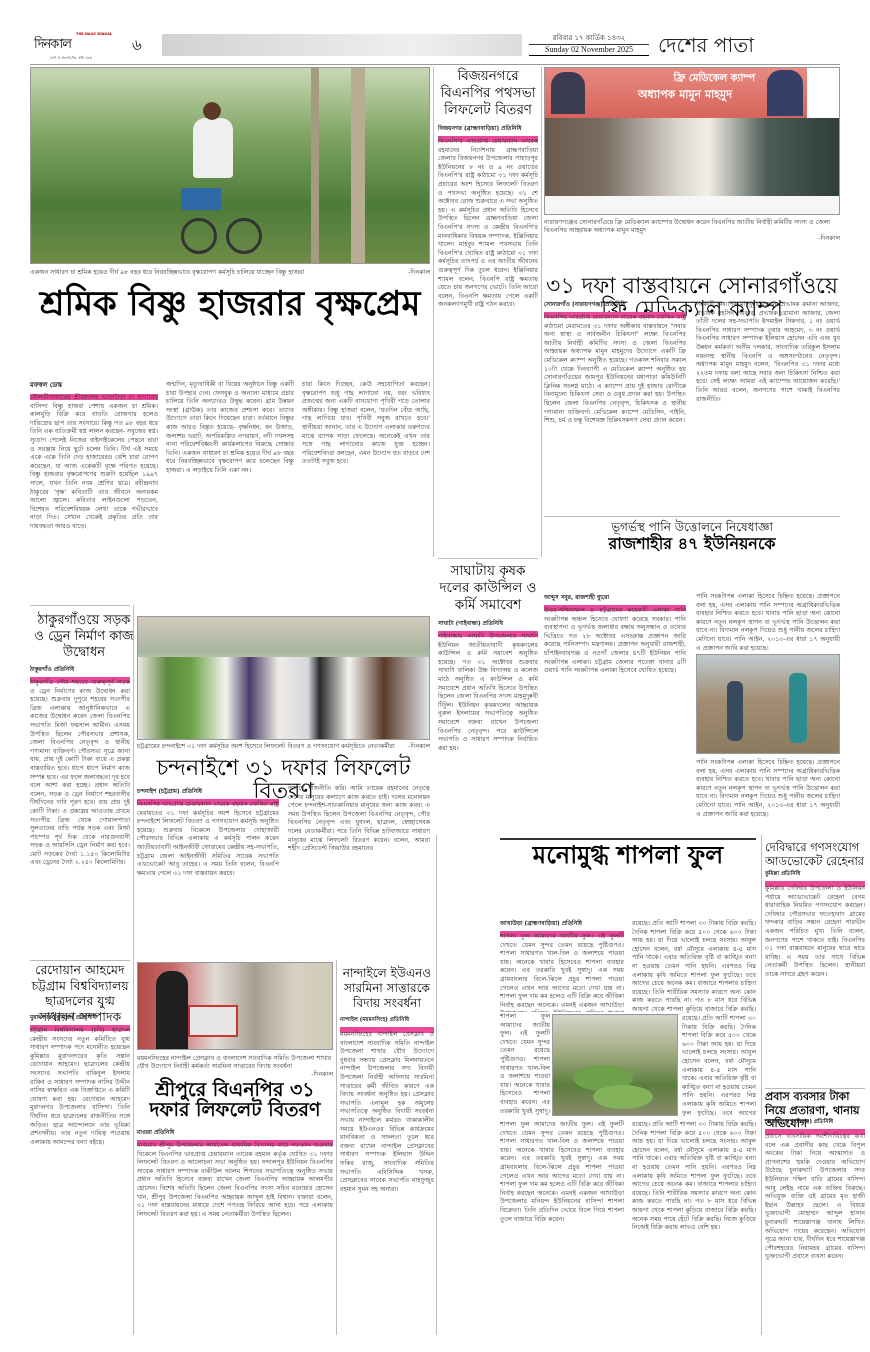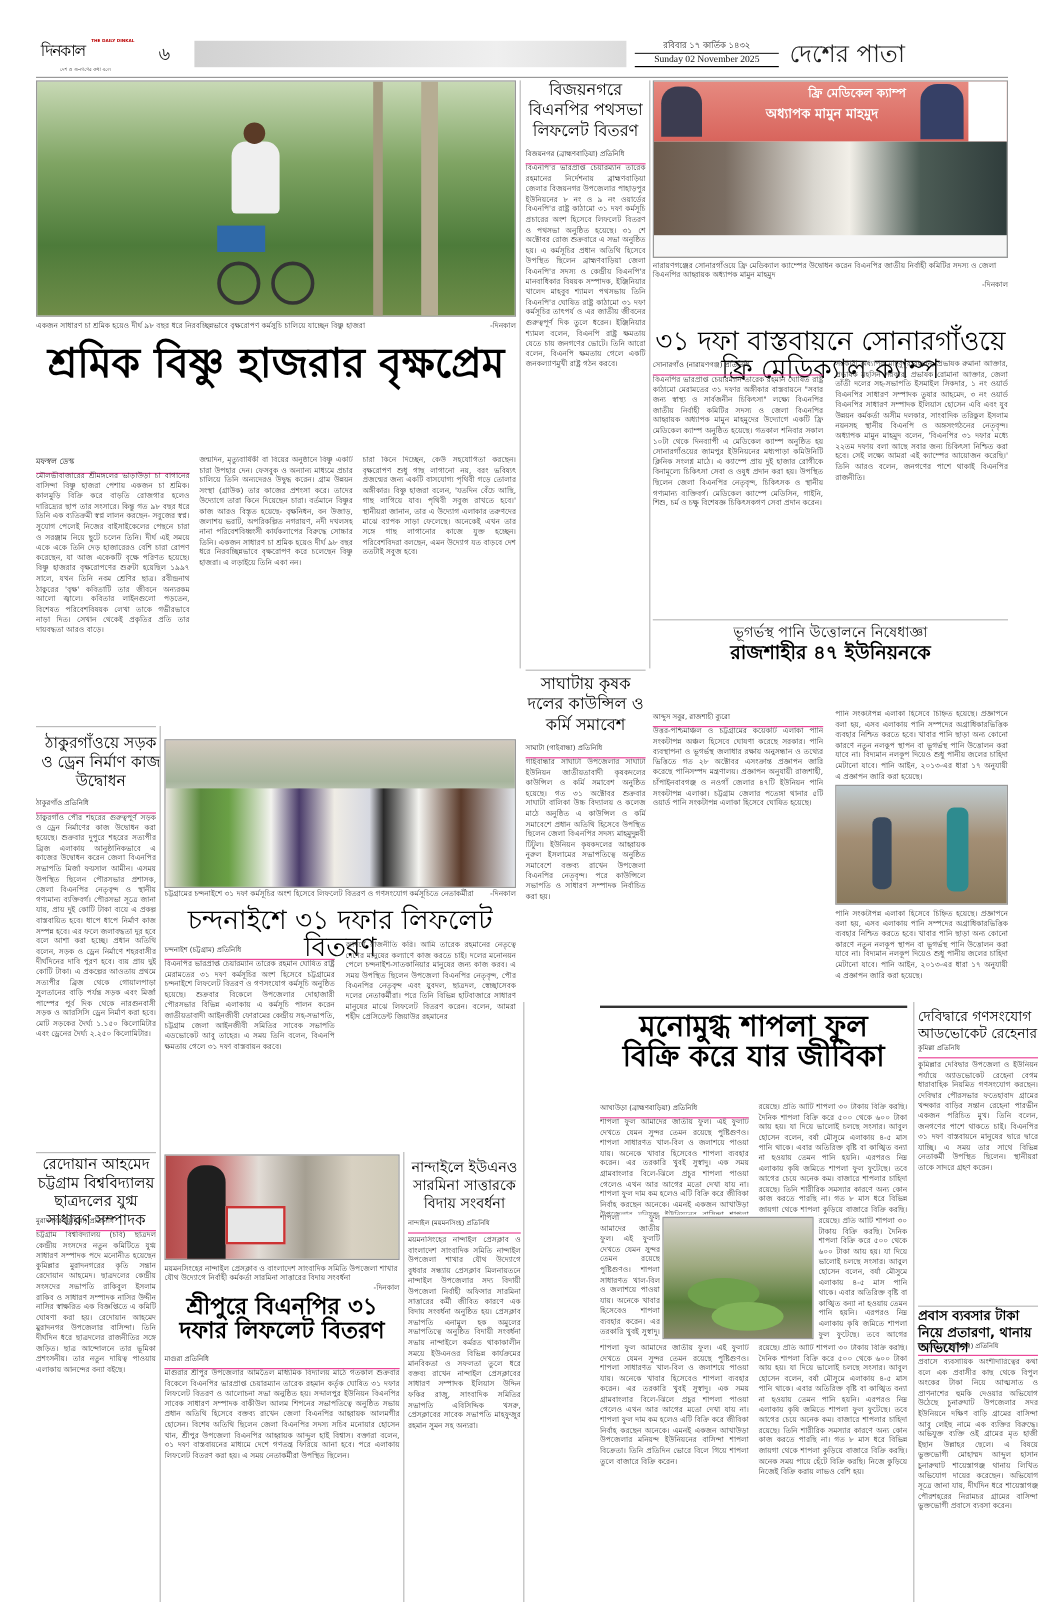--- a/index.html
+++ b/index.html
@@ -1,19 +1,19 @@
 <!DOCTYPE html>
 <html><head>
 <meta charset="utf-8">
 <style>
 *{box-sizing:border-box;margin:0;padding:0}
 body{width:870px;height:1352px;background:#fff;font-family:"DejaVu Sans",sans-serif;color:#111;position:relative;overflow:hidden}
 .abs{position:absolute}
 .body-text{font-size:6.2px;line-height:8.6px;color:#333;text-align:justify;overflow:hidden;font-family:"DejaVu Serif",serif}
-.byline{font-size:6.6px;font-weight:normal;color:#222;border-bottom:1px solid #ec4899;padding-bottom:3px;margin-bottom:3px}
+.byline{font-size:6.6px;font-weight:bold;color:#222;border-bottom:6px solid #ec4899;padding-bottom:3px;margin-bottom:3px}
 .caption{font-size:6.2px;color:#333;line-height:8px;display:flex;justify-content:space-between}
 .hl{font-weight:bold;color:#000;text-align:center;line-height:1.05}
 .photo{overflow:hidden;border:1px solid #999}
 .rule{position:absolute;background:#bbb}
 </style>
 </head>
 <body>
 
 <div class="abs" style="left:30px;top:30px;width:820px;height:32px;">
   <div class="abs" style="left:4px;top:2px;width:82px;height:30px;">
@@ -163,21 +163,20 @@
 </div>
 <div class="abs" style="left:137px;top:1127px;width:196px;">
   <div class="byline" style="font-size:5.8px;">মাগুরা প্রতিনিধি</div>
 </div>
 <div class="abs body-text" style="left:137px;top:1141px;width:196px;height:190px;">মাগুরার শ্রীপুর উপজেলার আমতৈল মাধ্যমিক বিদ্যালয় মাঠে গতকাল শুক্রবার বিকেলে বিএনপির ভারপ্রাপ্ত চেয়ারম্যান তারেক রহমান কর্তৃক ঘোষিত ৩১ দফার লিফলেট বিতরণ ও আলোচনা সভা অনুষ্ঠিত হয়। সব্দালপুর ইউনিয়ন বিএনপির সাবেক সাধারণ সম্পাদক বাকীউল আলম শিপনের সভাপতিত্বে অনুষ্ঠিত সভায় প্রধান অতিথি হিসেবে বক্তব্য রাখেন জেলা বিএনপির আহ্বায়ক আলমগীর হোসেন। বিশেষ অতিথি ছিলেন জেলা বিএনপির সদস্য সচিব মনোয়ার হোসেন খান, শ্রীপুর উপজেলা বিএনপির আহ্বায়ক আব্দুল হাই বিশ্বাস। বক্তারা বলেন, ৩১ দফা বাস্তবায়নের মাধ্যমে দেশে গণতন্ত্র ফিরিয়ে আনা হবে। পরে এলাকায় লিফলেট বিতরণ করা হয়। এ সময় নেতাকর্মীরা উপস্থিত ছিলেন।</div>
 
 <div class="rule" style="left:436px;top:835px;width:1px;height:500px;"></div>
 <div class="abs" style="left:500px;top:838px;width:256px;height:2px;background:#333;"></div>
 <div class="abs hl" style="left:500px;top:843px;width:256px;">
   <div style="font-size:24px;">মনোমুগ্ধ শাপলা ফুল</div>
-  <div style="font-size:24px;">বিক্রি করে যার জীবিকা</div>
 </div>
 <div class="abs" style="left:500px;top:918px;width:124px;">
   <div class="byline" style="font-size:5.8px;">আখাউড়া (ব্রাহ্মণবাড়িয়া) প্রতিনিধি</div>
 </div>
 <div class="abs body-text" style="left:500px;top:932px;width:124px;height:80px;">শাপলা ফুল আমাদের জাতীয় ফুল। এই ফুলটি দেখতে যেমন সুন্দর তেমন রয়েছে পুষ্টিগুণও। শাপলা সাধারণত খাল-বিল ও জলাশয়ে পাওয়া যায়। অনেকে খাবার হিসেবেও শাপলা ব্যবহার করেন। এর তরকারি খুবই সুস্বাদু। এক সময় গ্রামবাংলার বিলে-ঝিলে প্রচুর শাপলা পাওয়া গেলেও এখন আর আগের মতো দেখা যায় না। শাপলা ফুল দাম কম হলেও এটি বিক্রি করে জীবিকা নির্বাহ করছেন অনেকে। এমনই একজন আখাউড়া উপজেলার মনিয়ন্দ ইউনিয়নের বাসিন্দা শাপলা বিক্রেতা। তিনি প্রতিদিন ভোরে বিলে গিয়ে শাপলা তুলে বাজারে বিক্রি করেন।</div>
 <div class="abs body-text" style="left:500px;top:1012px;width:50px;height:104px;">শাপলা ফুল আমাদের জাতীয় ফুল। এই ফুলটি দেখতে যেমন সুন্দর তেমন রয়েছে পুষ্টিগুণও। শাপলা সাধারণত খাল-বিল ও জলাশয়ে পাওয়া যায়। অনেকে খাবার হিসেবেও শাপলা ব্যবহার করেন। এর তরকারি খুবই সুস্বাদু। এক সময় গ্রামবাংলার বিলে-ঝিলে প্রচুর শাপলা পাওয়া গেলেও এখন আর আগের মতো দেখা যায় না। শাপলা ফুল দাম কম হলেও এটি বিক্রি করে জীবিকা নির্বাহ করছেন অনেকে। এমনই একজন আখাউড়া উপজেলার মনিয়ন্দ ইউনিয়নের বাসিন্দা শাপলা বিক্রেতা। তিনি প্রতিদিন ভোরে বিলে গিয়ে শাপলা তুলে বাজারে বিক্রি করেন।</div>
 <div class="abs photo" style="left:552px;top:1014px;width:126px;height:102px;background:linear-gradient(180deg,#d6d4cb 0%,#9ea97f 40%,#5b7e3d 70%,#8b8a6d 100%);">
   <div class="abs" style="left:20px;top:50px;width:60px;height:26px;background:#6fa04c;border-radius:50%;"></div>
   <div class="abs" style="left:40px;top:70px;width:60px;height:24px;background:#82b35a;border-radius:50%;"></div>
 </div>

